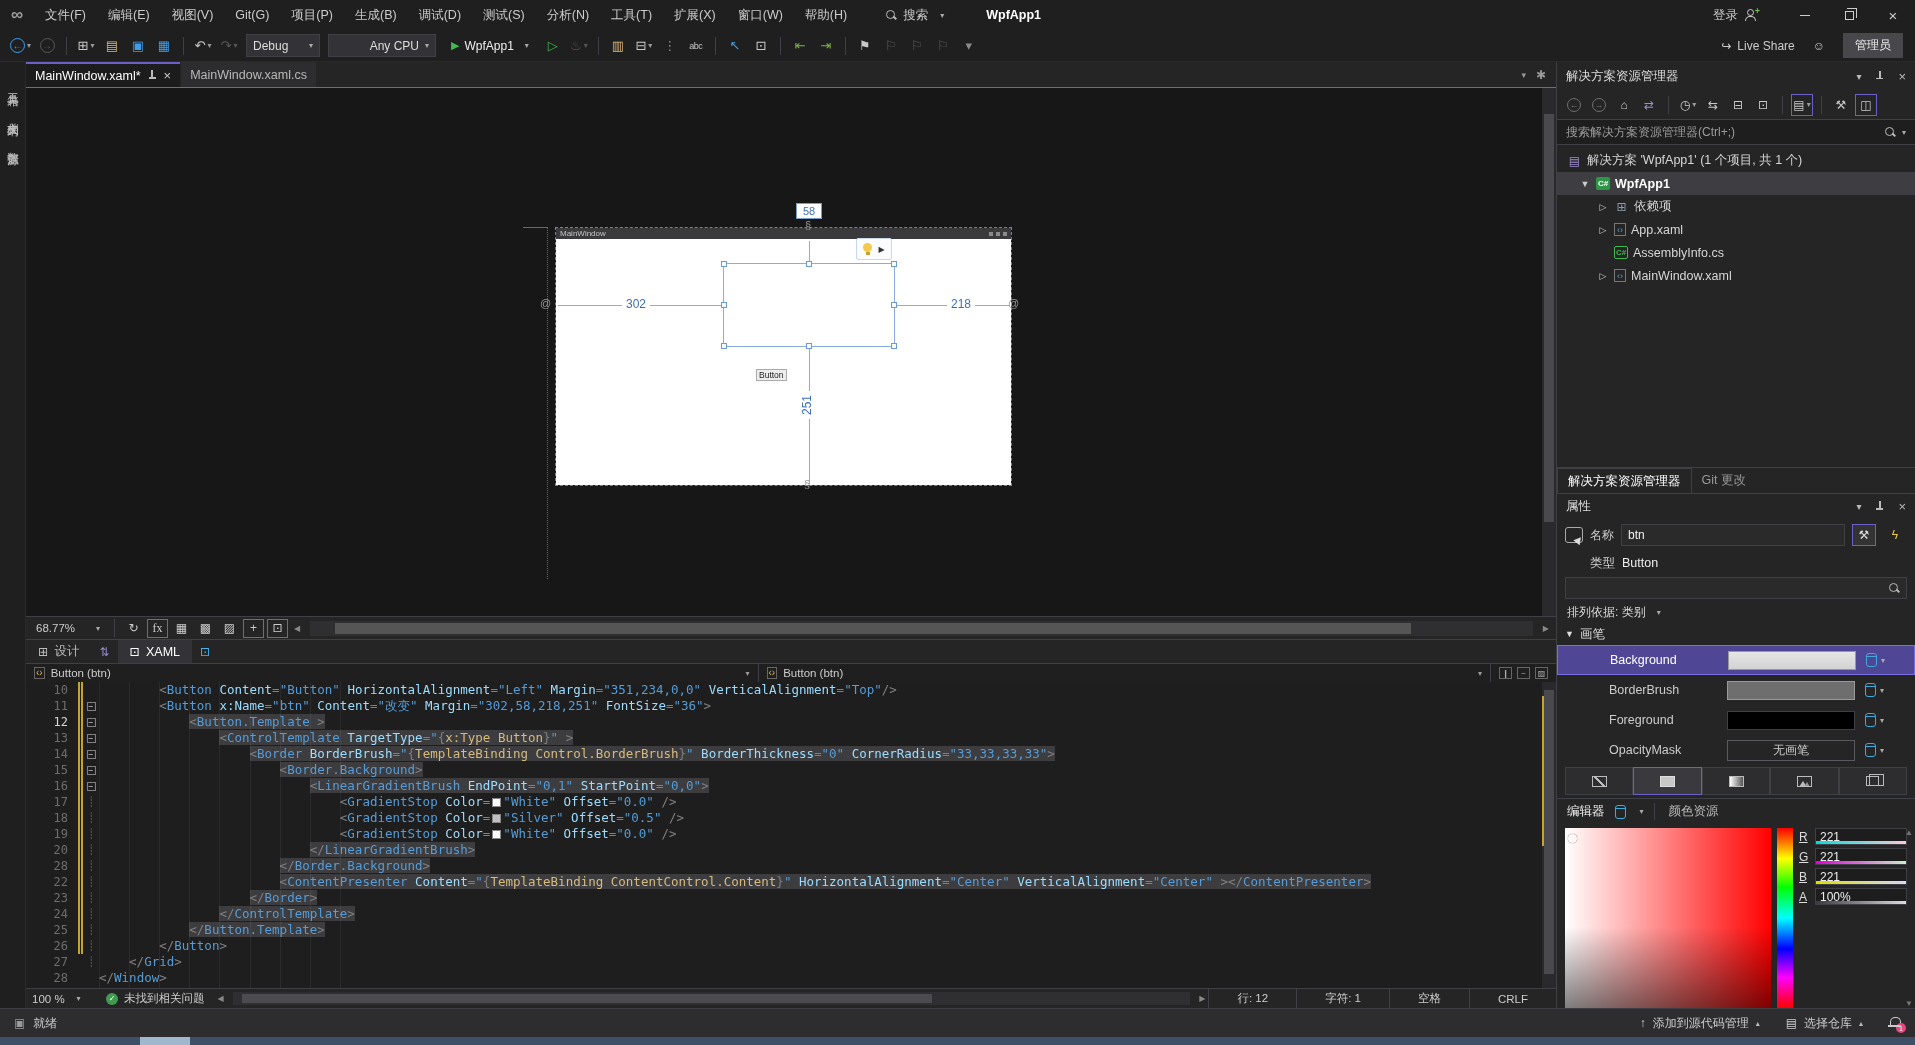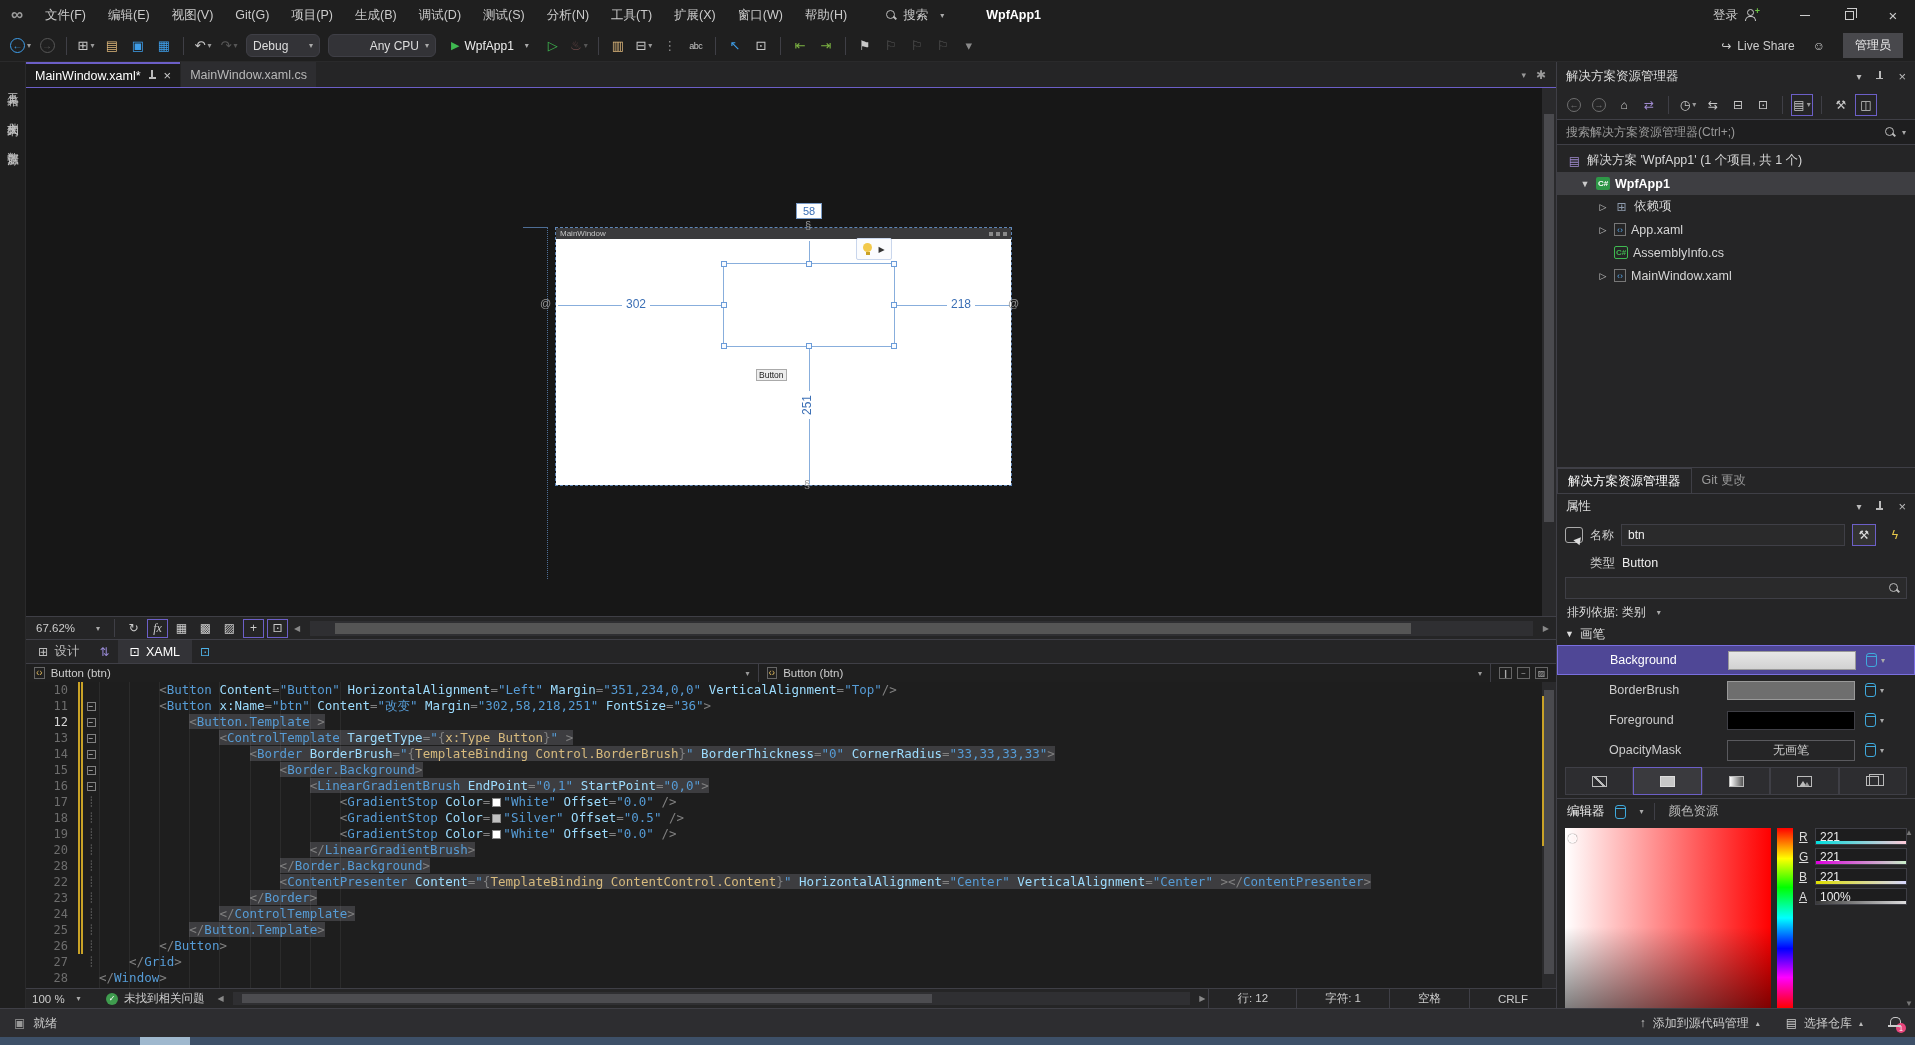--- a/index.html
+++ b/index.html
@@ -33,21 +33,21 @@
   .rest-g::before{content:"";position:absolute;left:1px;top:-4px;width:9px;height:9px;border:1.1px solid #ccc;border-left:none;border-bottom:none}
   
   #toolbar{position:absolute;top:30px;left:0;width:100%;height:32px;display:flex;align-items:center;background:var(--bg0);border-bottom:1px solid #2a2a2b;padding-left:8px}
   #tbleft{display:flex;align-items:center;gap:2px}
   .ticon{height:24px;min-width:24px;padding:0 2px;display:flex;align-items:center;justify-content:center;border-radius:2px;font-size:13px}
   .ticon.dim{opacity:.45}
   .ticon.circ span.g1{border:1.3px solid currentColor;border-radius:50%;width:15px;height:15px;display:inline-flex;align-items:center;justify-content:center;font-size:10px}
   .ticon.small span.g1{font-size:9px;letter-spacing:-.5px}
   .ddchev{font-size:8px;color:#999;margin-left:2px}
   .tsep{width:1px;height:18px;background:var(--border);margin:0 5px}
-  .combo{height:23px;background:var(--bg3);border:1px solid var(--border);display:flex;align-items:center;padding:0 6px;margin:0 3px;border-radius:6px}
+  .combo{height:23px;background:var(--bg3);border:1px solid var(--border);display:flex;align-items:center;padding:0 6px;margin:0 3px;border-radius:0}
   .combo-label{flex:1;font-size:12px;color:#ddd}
   .chev{font-size:8px;color:#aaa;margin-left:6px}
   .runbtn{height:23px;display:flex;align-items:center;gap:5px;padding:0 7px;margin:0 3px;border-radius:2px}
   .runplay{color:var(--green);font-size:11px}
   .runlabel{color:#eee;font-size:12px}
   #tbright{margin-left:auto;display:flex;align-items:center;gap:18px;padding-right:12px;font-size:12px}
   #liveshare{display:flex;align-items:center;gap:6px}
   #adminbadge{background:#48484c;color:#eee;padding:4px 12px;font-size:12px}
   
   #main{position:absolute;top:62px;left:0;width:100%;height:946px;display:flex}
@@ -87,21 +87,21 @@
   .bulbg::before{content:"";position:absolute;left:0;top:0;width:9px;height:9px;background:#f2c94c;border-radius:50%}
   .bulbg::after{content:"";position:absolute;left:2.5px;top:9px;width:4px;height:3px;background:#c9a227}
   .bulbarrow{color:#333;font-size:8px}
   #adornlab{position:absolute;left:730px;top:281px;background:#ededed;border:1px solid #aaa;color:#222;font-size:8.5px;padding:0 2px}
   #lab251{transform:rotate(-90deg);transform-origin:center}
   
   #zoomrow{height:23px;background:var(--bg1);display:flex;align-items:center;padding:0 4px;gap:3px;border-top:1px solid var(--border)}
   #zoomcombo{width:76px;height:19px;display:flex;align-items:center;padding:0 5px;border:1px solid transparent;font-size:11.5px}
   .zic{height:19px;min-width:21px;display:flex;align-items:center;justify-content:center;font-size:12px;color:#ccc}
   .zic.boxed{border:1px solid var(--accent)}
-  .zic .fx{font-style:italic;font-family:"Liberation Serif",serif;font-size:12px}
+  .zic .fx{font-family:"Liberation Serif",serif;font-size:12px}
   #hscroll{flex:1;height:15px;display:flex;align-items:center;margin:0 4px;background:#2f2f32;position:relative}
   #hscroll .thumb{position:absolute;left:2%;width:88%;top:2px;bottom:2px;background:#555}
   .sarrow{font-size:8px;color:#888;padding:0 3px}
   
   #splitrow{height:24px;background:var(--bg1);display:flex;align-items:stretch;border-top:1px solid var(--border)}
   .sptab{display:flex;align-items:center;gap:6px;padding:0 12px;font-size:12.5px;color:#bbb}
   .sptab.active{background:var(--bg3);color:#fff}
   .spmid{display:flex;align-items:center;padding:0 8px;color:#9a8cd8;font-size:12px}
   
   #crumbrow{height:19px;background:var(--bg0);display:flex;align-items:center;border-top:1px solid var(--border);font-size:11.5px}
@@ -440,21 +440,21 @@
         <span class="bulbarrow">▶</span>
       </div>
       <div id="adornlab">Button</div>
       <div id="dsbv">
           <div class="thumb"></div>
         </div>
     </div>
 
     <div id="zoomrow">
       <div id="zoomcombo">
-        <span style="flex:1">67.62%</span>
+        <span style="flex:1">68.77%</span>
         <span class="chev">▾</span>
       </div>
       <div class="tsep"></div>
       <div id="zicons" style="display:flex;gap:3px">
           <div class="zic">
             <span>↻</span>
           </div>
           <div class="zic boxed">
             <span class="fx">fx</span>
           </div>

